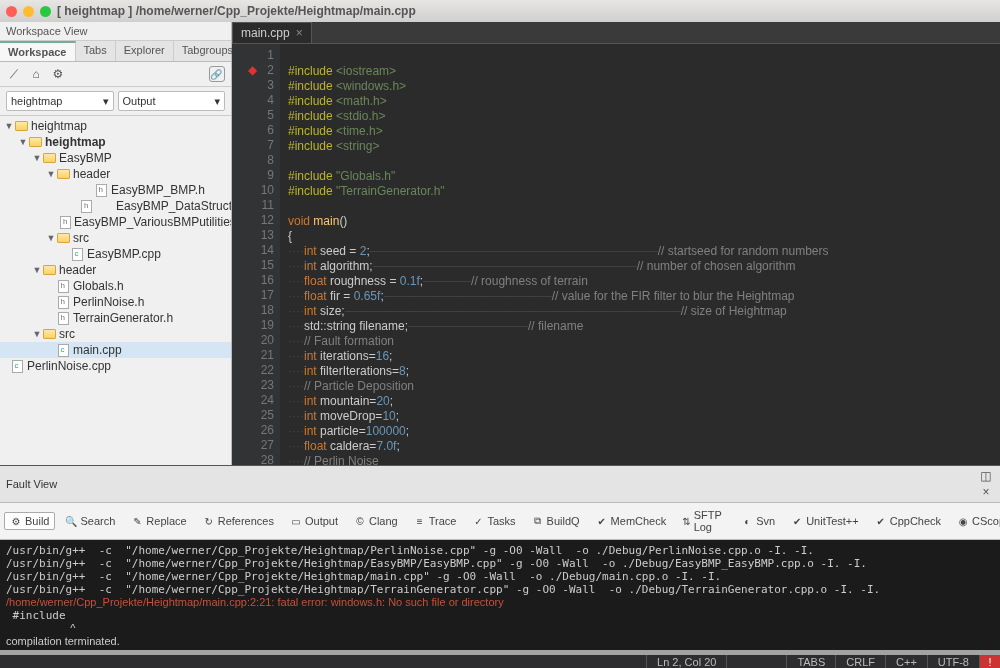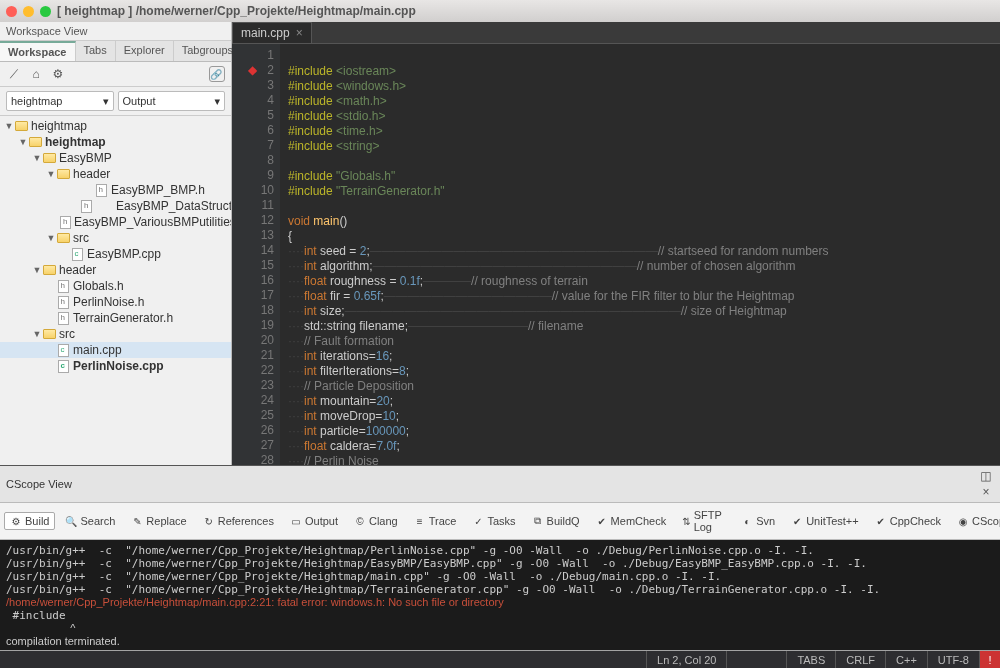--- a/index.html
+++ b/index.html
@@ -42,21 +42,21 @@
 .codetext { flex:1; padding:20px 0 4px 8px; overflow:hidden; white-space:pre; color:#ccc;}
 .kw{color:#cc7832;} .pre{color:#bbb529;} .str{color:#6a8759;} .num{color:#6897bb;} .cm{color:#808080;} .fn{color:#ffc66d;} .ws{color:#444;}
 .output { height:185px; background:#1b1b1b; border-top:1px solid #555; display:flex; flex-direction:column;}
 .out-title{ padding:2px 6px; background:#e4e4e4; color:#333; border-bottom:1px solid #bbb; display:flex; justify-content:space-between; align-items:center;}
 .out-tabs{ background:#f3f3f3; display:flex; align-items:center; padding:3px 4px; gap:4px; border-bottom:1px solid #bbb; overflow:hidden;}
 .ot{ display:flex; align-items:center; gap:3px; padding:2px 5px; color:#444; font-size:11px; cursor:pointer; border:1px solid transparent; border-radius:2px;}
 .ot.active{ background:#fff; border:1px solid #aaa;}
 .ot-ic{width:12px;height:12px;display:flex;align-items:center;justify-content:center;font-size:10px;}
 .out-console{ flex:1; padding:4px 6px; font-family:monospace; font-size:11px; line-height:13px; color:#ccc; white-space:pre; overflow:hidden;}
 .out-console .err{color:#c84f3a;}
-.status{ height:18px; background:#2d2d30; color:#bbb; display:flex; align-items:flex-start; font-size:11px; border-top:1px solid #a3a3a3;}
+.status{ height:18px; background:#2d2d30; color:#bbb; display:flex; align-items:flex-start; font-size:11px; border-top:5px solid #a3a3a3;}
 .status .cell{ padding:0 10px; border-left:1px solid #555; height:100%; display:flex; align-items:center;}
 .status .spacer{flex:1;}
 .status .warn{ background:#c33; color:#fff; width:20px; justify-content:center;}
 </style>
 </head>
 <body>
 
 <div class="titlebar">
   <div class="traffic">
     <div class="tl r"></div>
@@ -193,21 +193,21 @@
           </span>
           <span class="lbl">src</span>
         </div>
         <div class="tnode sel" style="padding-left: 46px;">
           <span class="arrow"></span>
           <span class="ticon">
             <span class="file-ic cpp"></span>
           </span>
           <span class="lbl">main.cpp</span>
         </div>
-        <div class="tnode" style="padding-left: 46px; font-weight: bold;">
+        <div class="tnode" style="">
           <span class="arrow"></span>
           <span class="ticon">
             <span class="file-ic cpp"></span>
           </span>
           <span class="lbl">PerlinNoise.cpp</span>
         </div>
       </div>
   </div>
 
   <div class="editor">
@@ -281,21 +281,21 @@
  octaves;
 
  points;
 </div>
     </div>
   </div>
 </div>
 
 <div class="output">
   <div class="out-title">
-    <span>CScope View</span>
+    <span>Fault View</span>
     <span>
       <span class="iconbtn">◫</span>
       <span class="iconbtn">×</span>
     </span>
   </div>
   <div class="out-tabs" id="outtabs">
       <div class="ot active">
         <span class="ot-ic">⚙</span>
         <span>Build</span>
       </div>

